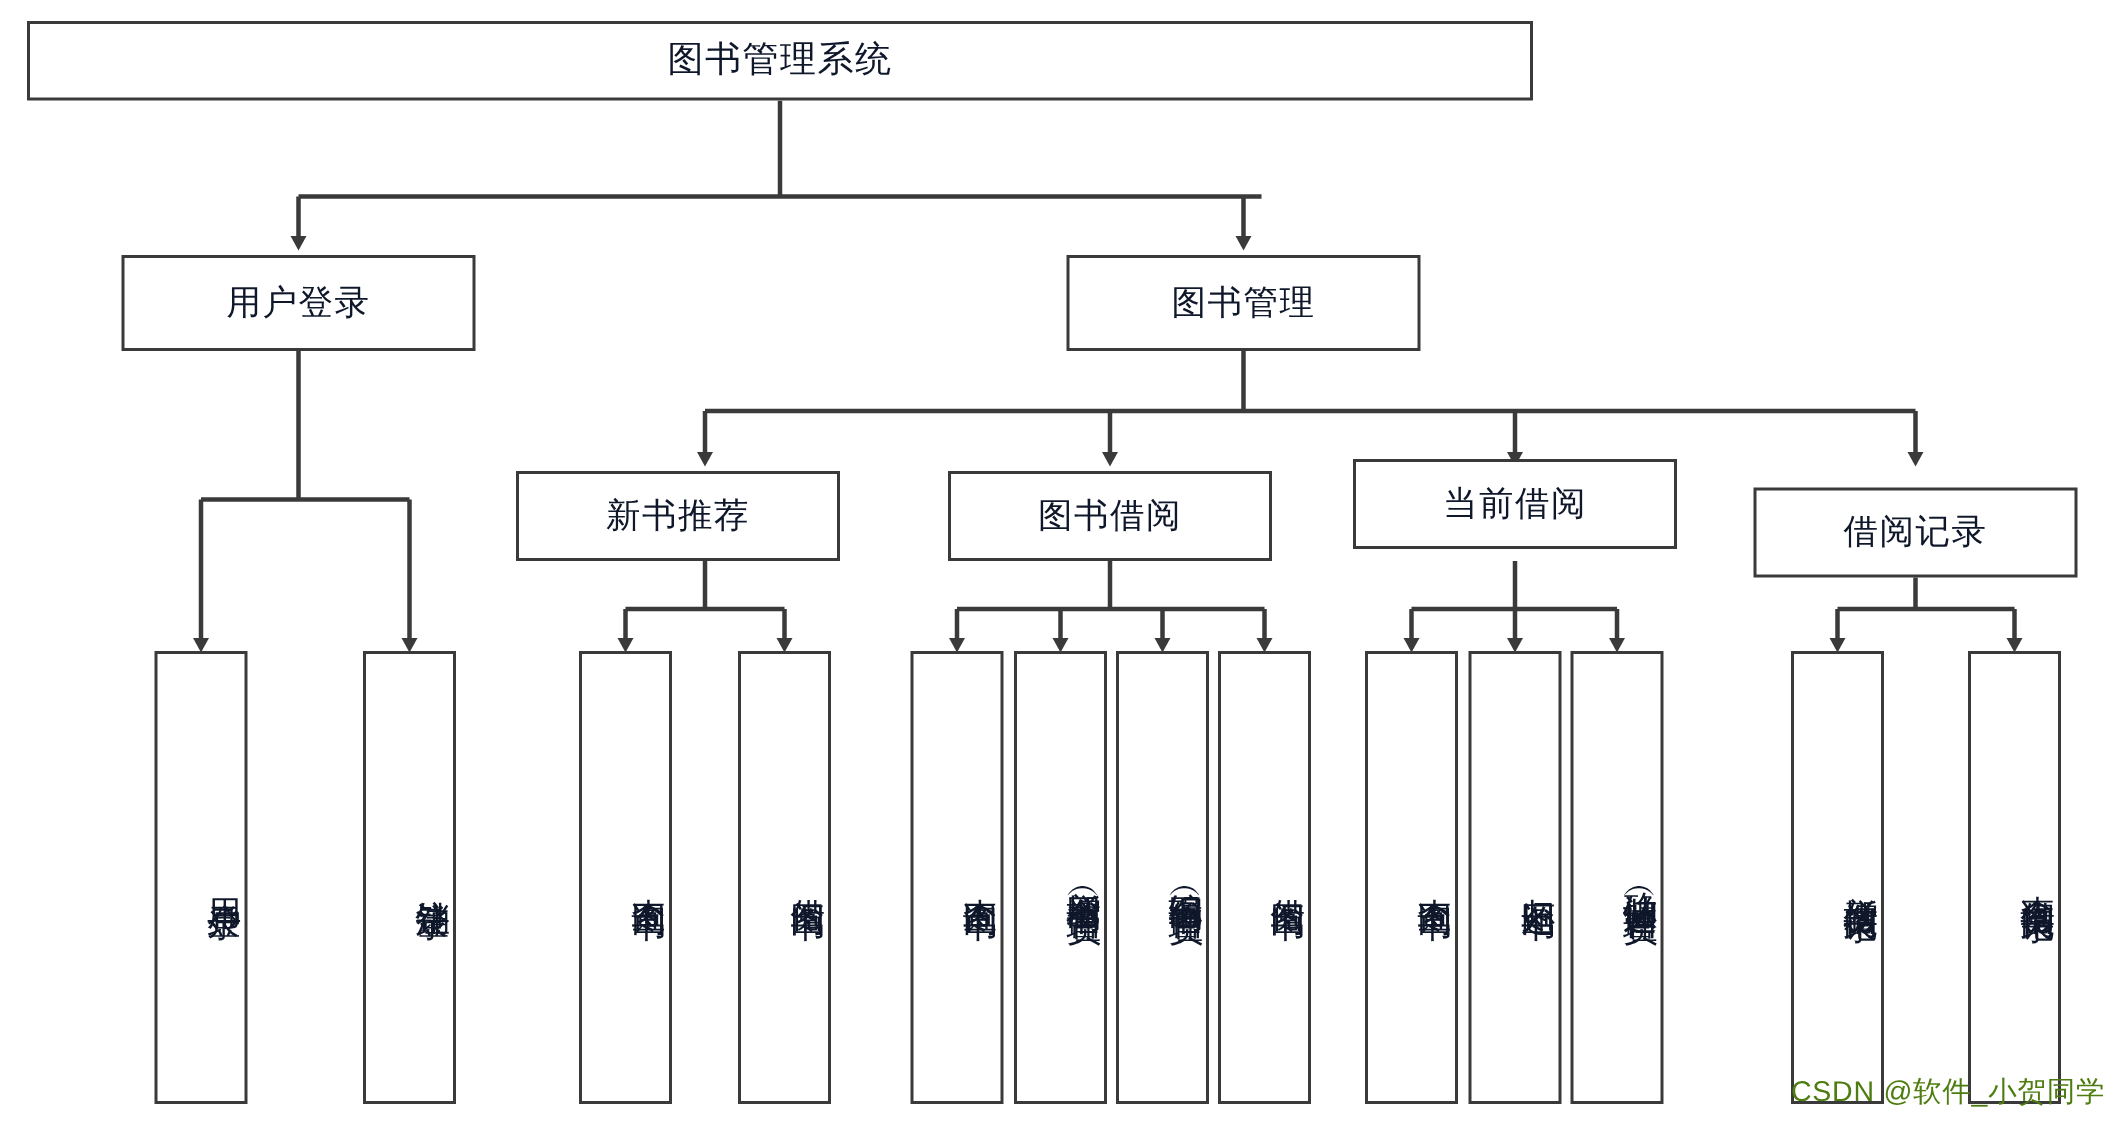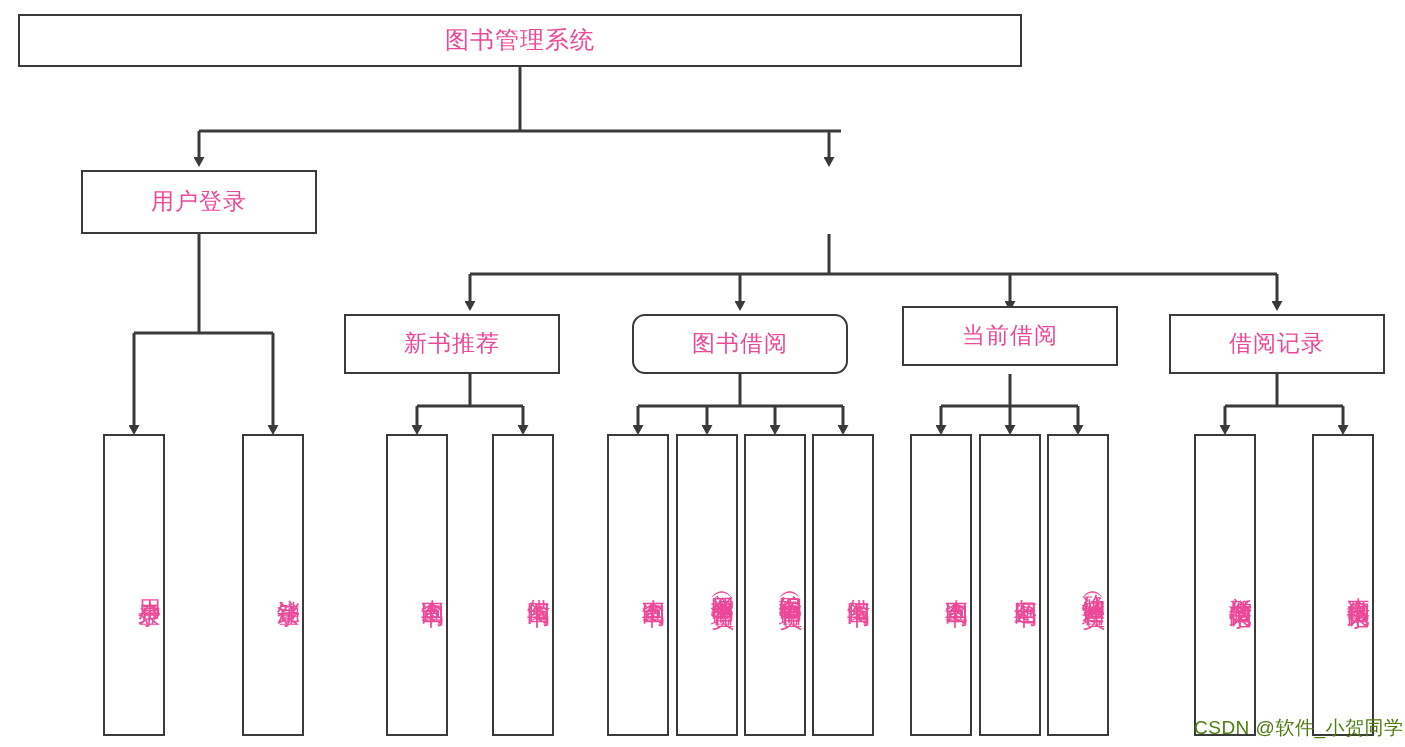--- a/index.html
+++ b/index.html
@@ -27,21 +27,21 @@
     pointer-events: none;
   }
   .node {
     position: absolute;
     box-sizing: border-box;
     border: 2px solid #3a3a3a;
     background: #ffffff;
     display: flex;
     align-items: center;
     justify-content: center;
-    color: #ec4899;
+    color: #0f172a;
     line-height: 1.18;
   }
   .node.h {
     font-size: 23px;
     letter-spacing: 1px;
   }
   .node.v {
     font-size: 23px;
     writing-mode: vertical-rl;
     text-orientation: upright;
@@ -124,31 +124,34 @@
     </g>
   </svg>
 
   <div class="node h root" style="left:18px; top:14px; width:1004px; height:53px;">
     <span>图书管理系统</span>
   </div>
 
   <div class="node h" style="left:81px; top:170px; width:236px; height:64px;">
     <span>用户登录</span>
   </div>
+  <div class="node h" style="left:711px; top:170px; width:236px; height:64px;">
+    <span>图书管理</span>
+  </div>
 
   <div class="node h" style="left:344px; top:314px; width:216px; height:60px;">
     <span>新书推荐</span>
   </div>
-  <div class="node h" style="left:632px; top:314px; width:216px; height:60px;border-radius:13px;">
+  <div class="node h" style="left:632px; top:314px; width:216px; height:60px;">
     <span>图书借阅</span>
   </div>
   <div class="node h" style="left:902px; top:306px; width:216px; height:60px;">
     <span>当前借阅</span>
   </div>
-  <div class="node h" style="left:1169px; top:314px; width:216px; height:60px;">
+  <div class="node h" style="left:1169px; top:325px; width:216px; height:60px;">
     <span>借阅记录</span>
   </div>
 
   <div class="node v" style="left:103px; top:434px; width:62px; height:302px;">
     <span>用户登录</span>
   </div>
   <div class="node v" style="left:242px; top:434px; width:62px; height:302px;">
     <span>注销登录</span>
   </div>
 

